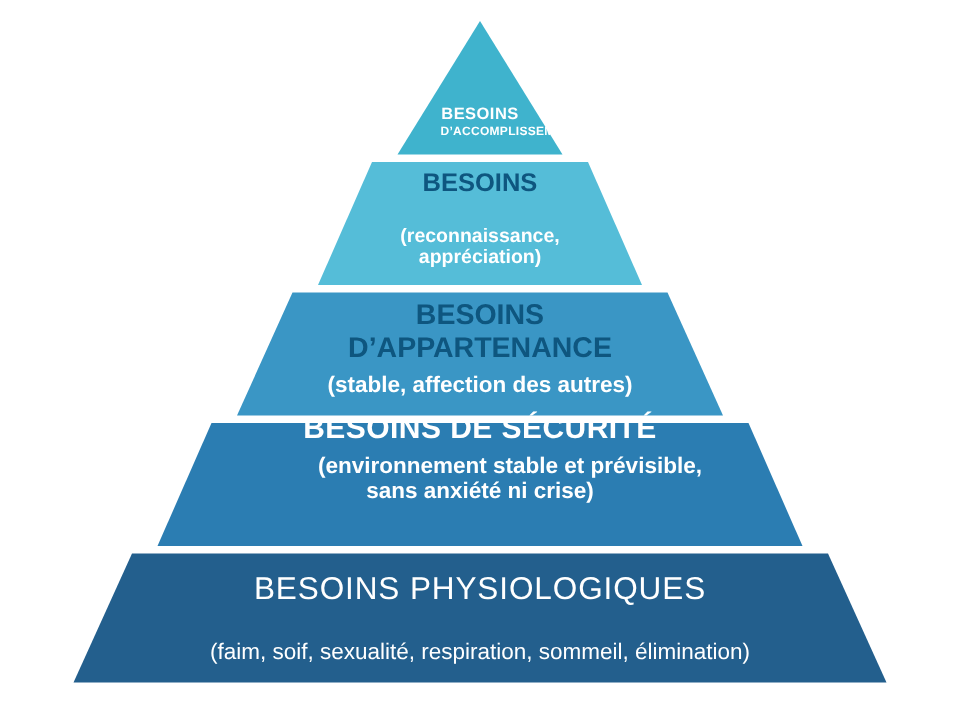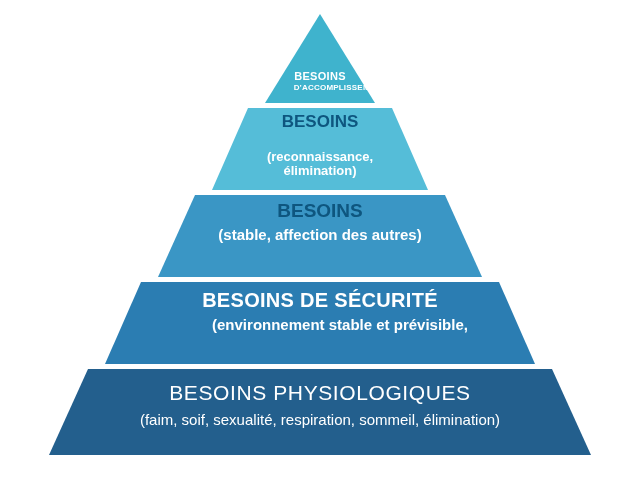--- a/index.html
+++ b/index.html
@@ -41,29 +41,29 @@
   .lt2 .heading { font-size: 17px; }
   .lt2 .sub { font-size: 13px; }
   .lt2 .sub.first { margin-top: 18px; }
 
   
   .lt3 { top: 200px; }
   .lt3 .heading { font-size: 19px; }
   .lt3 .sub { font-size: 15px; margin-top: 4px; }
 
   
-  .lt4 { top: 289px; }
+  .lt4 { top: 275px; }
   .lt4 .heading { font-size: 20px; letter-spacing: 0.3px; }
   .lt4 .sub { font-size: 15px; }
   .lt4 .sub.first { margin-top: 4px; margin-left: 40px; }
 
   
   .lt5 { top: 381px; }
   .lt5 .heading { font-size: 21px; font-weight: normal; letter-spacing: 0.6px; }
-  .lt5 .sub { font-size: 15px; font-weight: normal; margin-top: 6px; }
+  .lt5 .sub { font-size: 15px; font-weight: normal; margin-top: 21px; }
 </style>
 </head>
 <body>
 
 <div class="stage">
 
   <svg class="pyramid" width="640" height="480" viewBox="0 0 640 480" aria-hidden="true">
     <polygon points="320,14 375,103 265,103" fill="#3fb3cd"></polygon>
     <polygon points="248,108 392,108 428,190 212,190" fill="#55bdd8"></polygon>
     <polygon points="195,195 445,195 482,277 158,277" fill="#3a96c5"></polygon>
@@ -72,31 +72,33 @@
   </svg>
 
   <div class="level-text lt1">
     <div class="l1-h1">BESOINS</div>
     <div class="l1-h2">D’ACCOMPLISSEMENT</div>
   </div>
 
   <div class="level-text lt2">
     <div class="heading dark">BESOINS</div>
     <div class="sub first">(reconnaissance,</div>
-    <div class="sub">élimination)</div>
+    <div class="sub">appréciation)</div>
   </div>
 
   <div class="level-text lt3">
     <div class="heading dark">BESOINS</div>
+    <div class="heading dark">D’APPARTENANCE</div>
     <div class="sub">(stable, affection des autres)</div>
   </div>
 
   <div class="level-text lt4">
     <div class="heading">BESOINS DE SÉCURITÉ</div>
     <div class="sub first">(environnement stable et prévisible,</div>
+    <div class="sub">sans anxiété ni crise)</div>
   </div>
 
   <div class="level-text lt5">
     <div class="heading">BESOINS PHYSIOLOGIQUES</div>
     <div class="sub">(faim, soif, sexualité, respiration, sommeil, élimination)</div>
   </div>
 
 </div>
 
 </body></html>

